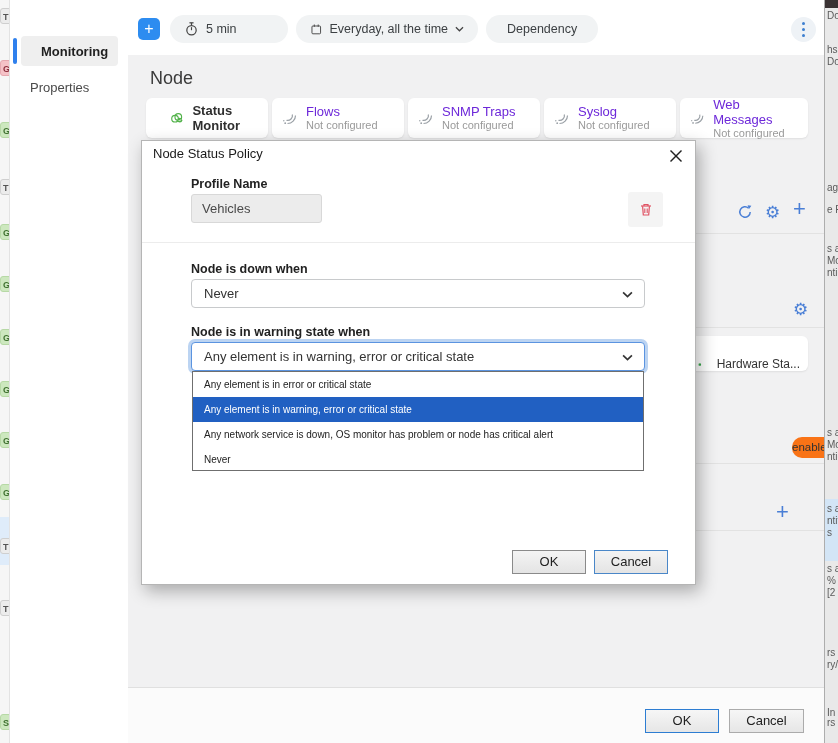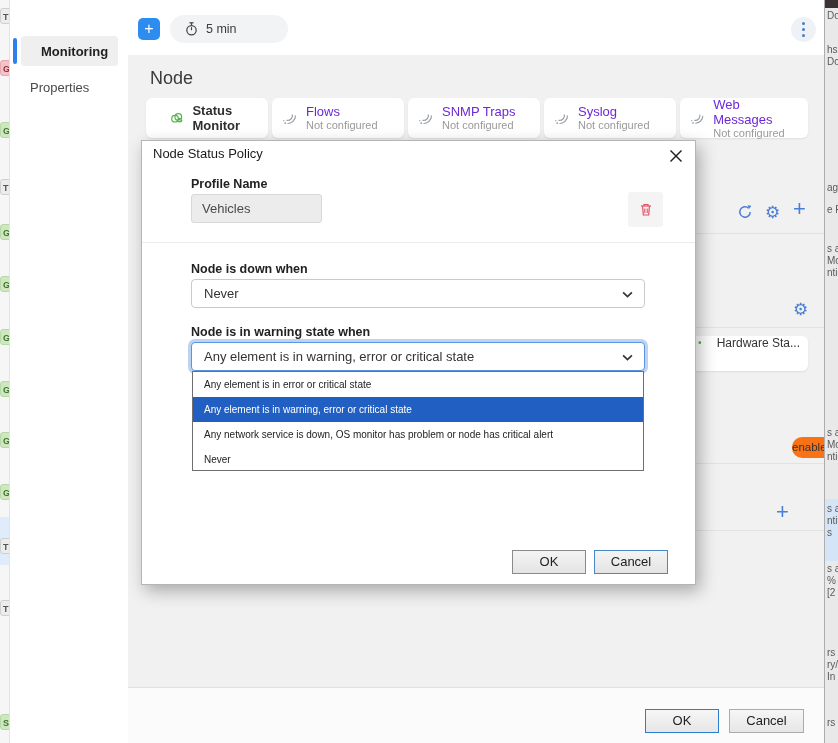--- a/index.html
+++ b/index.html
@@ -51,21 +51,21 @@
   .tabcard.active .t1 { color:#2f2f2f; font-weight:bold; }
   #tab-status { left:18px; width:122px;padding-left:24px; }
   #tab-flows { left:144px; width:132px; }
   #tab-snmp { left:280px; width:132px; }
   #tab-syslog { left:416px; width:132px; }
   #tab-web { left:552px; width:128px; }
 
   .blue-ico { color:#4a7fd6; font-size:17px; cursor:pointer; line-height:18px; }
   .hdivider { position:absolute; height:1px; background:#e2e2e2; }
 
-  #hw-card { position:absolute; left:562px; top:336px; width:118px; height:35px; background:#fff; border-radius:6px; box-shadow:0 1px 2px rgba(0,0,0,.08); display:flex; align-items:flex-start; gap:15px; padding:0 8px; cursor:pointer; }
+  #hw-card { position:absolute; left:562px; top:336px; width:118px; height:35px; background:#fff; border-radius:6px; box-shadow:0 1px 2px rgba(0,0,0,.08); display:flex; align-items:flex-end; gap:15px; padding:0 8px; cursor:pointer; }
   #hw-card span { font-size:12px; color:#333; white-space:nowrap; }
   #enable-pill { position:absolute; left:664px; top:437px; width:50px; height:21px; background:#f97316; border-radius:10px; font-size:11.5px; color:#333; text-align:left; line-height:21px; cursor:pointer; }
 
   #bottom-bar { position:absolute; left:0; top:687px; width:696px; height:56px; background:#fbfbfb; border-top:1px solid #e0e0e0; }
   .winbtn { position:absolute; width:74px; height:24px; font-size:13px; color:#222; text-align:center; line-height:22px; background:linear-gradient(#f6f6f6,#e6e6e6); cursor:pointer; }
   #page-ok { left:517px; top:21px; border:1px solid #2d7dd2; }
   #page-cancel { left:601px; top:21px; width:75px; border:1px solid #ababab; }
 
   
   #modal { left:141px; top:140px; width:555px; height:445px; background:#fff; border:1px solid #b5b5b5; box-shadow:4px 6px 16px rgba(0,0,0,.30); z-index:10; }
@@ -106,21 +106,43 @@
       <div class="pill" id="pill-interval">
         <svg width="15" height="16" viewBox="0 0 16 16">
           <circle cx="8" cy="9.3" r="5" fill="none" stroke="#444" stroke-width="1.3"></circle>
           <line x1="8" y1="9.3" x2="8" y2="6" stroke="#444" stroke-width="1.2"></line>
           <line x1="5.8" y1="1.4" x2="10.2" y2="1.4" stroke="#444" stroke-width="1.3"></line>
           <line x1="8" y1="1.4" x2="8" y2="4" stroke="#444" stroke-width="1.3"></line>
         </svg>
         <span>5 min</span>
       </div>
 
-
+      <div class="pill" id="pill-schedule">
+        <svg width="14" height="15" viewBox="0 0 16 16">
+          <rect x="2.5" y="3.5" width="11" height="10" rx="1.2" fill="none" stroke="#444" stroke-width="1.2"></rect>
+          <line x1="5.5" y1="1.6" x2="5.5" y2="4.6" stroke="#444" stroke-width="1.2"></line>
+          <line x1="10.5" y1="1.6" x2="10.5" y2="4.6" stroke="#444" stroke-width="1.2"></line>
+        </svg>
+        <span>Everyday, all the time</span>
+        <svg width="10" height="6" viewBox="0 0 10 6">
+          <polyline points="1,1 5,5 9,1" fill="none" stroke="#444" stroke-width="1.4"></polyline>
+        </svg>
+      </div>
+
+      <div class="pill" id="pill-dependency">
+        <svg width="15" height="15" viewBox="0 0 16 16">
+          <rect x="4.5" y="2.5" width="7.5" height="4" rx="1" fill="none" stroke="#444" stroke-width="1.2"></rect>
+          <rect x="8" y="9.5" width="6.5" height="4" rx="1" fill="none" stroke="#444" stroke-width="1.2"></rect>
+          <path d="M5.8 6.5 v2.5 a1.6 1.6 0 0 0 1.6 1.6 h0.8" fill="none" stroke="#444" stroke-width="1.2"></path>
+        </svg>
+        <span>Dependency</span>
+        <svg width="10" height="6" viewBox="0 0 10 6">
+          <polyline points="1,1 5,5 9,1" fill="none" stroke="#444" stroke-width="1.4"></polyline>
+        </svg>
+      </div>
 
       <div id="more-btn">
           <i></i>
           <i></i>
           <i></i>
         </div>
     </div>
 
     <div id="page-title">Node</div>
 
@@ -301,17 +323,17 @@
       <span class="edge-frag" style="top: 439px;">Mo</span>
       <span class="edge-frag" style="top: 451px;">ntic</span>
       <span class="edge-frag" style="top: 503px;">s ag</span>
       <span class="edge-frag" style="top: 515px;">ntit</span>
       <span class="edge-frag" style="top: 527px;">s</span>
       <span class="edge-frag" style="top: 563px;">s ag</span>
       <span class="edge-frag" style="top: 575px;">%</span>
       <span class="edge-frag" style="top: 587px;">[2</span>
       <span class="edge-frag" style="top: 647px;">rs a</span>
       <span class="edge-frag" style="top: 659px;">ry/</span>
-      <span class="edge-frag" style="top: 671px;">In</span>
+      <span class="edge-frag" style="top: 707px;">In</span>
       <span class="edge-frag" style="top: 717px;">rs a</span>
     </div>
 
 </div>
 
 </body></html>

